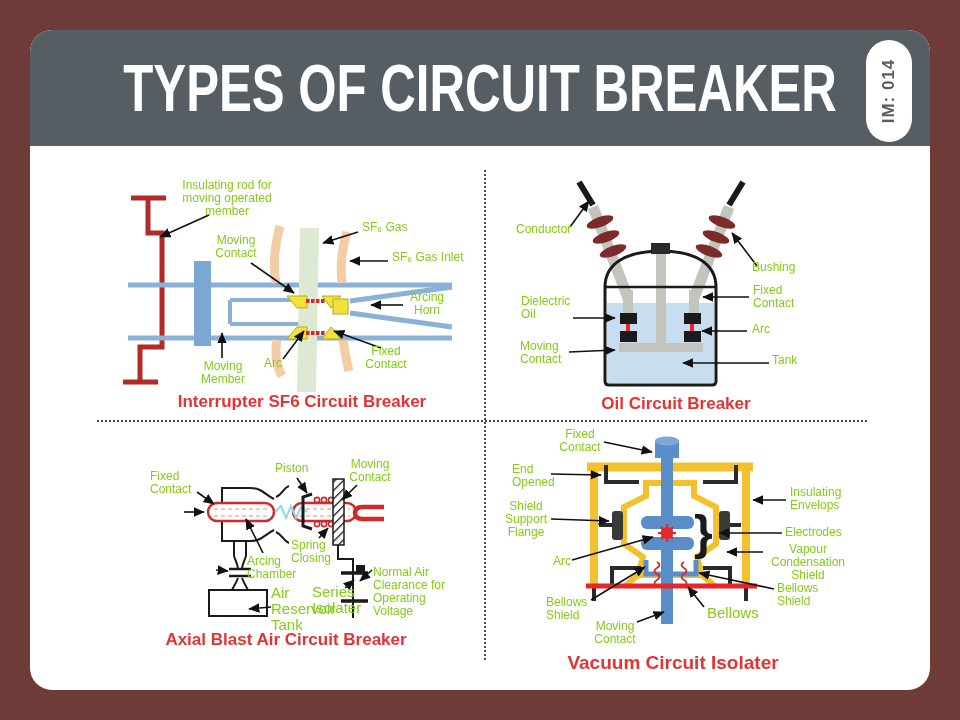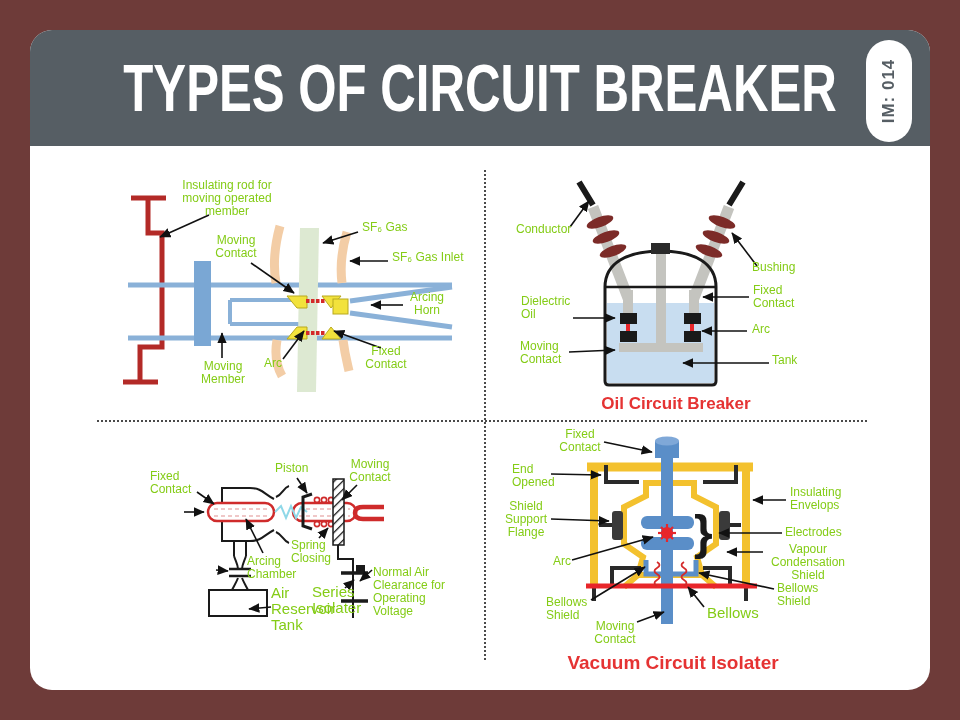--- a/index.html
+++ b/index.html
@@ -216,20 +216,21 @@
 Contact</div>
   <div class="lbl" style="left:362px;top:221px;">SF₆ Gas</div>
   <div class="lbl" style="left:392px;top:251px;">SF₆ Gas Inlet</div>
   <div class="lbl ctr" style="left:427px;top:291px;">Arcing
 Horn</div>
   <div class="lbl ctr" style="left:386px;top:345px;">Fixed
 Contact</div>
   <div class="lbl" style="left:264px;top:357px;">Arc</div>
   <div class="lbl ctr" style="left:223px;top:360px;">Moving
 Member</div>
+  <div class="cap" style="left:302px;top:392px;">Interrupter SF6 Circuit Breaker</div>
 
   <div class="lbl" style="left:516px;top:223px;">Conductor</div>
   <div class="lbl" style="left:752px;top:261px;">Bushing</div>
   <div class="lbl" style="left:753px;top:284px;">Fixed
 Contact</div>
   <div class="lbl" style="left:521px;top:295px;">Dielectric
 Oil</div>
   <div class="lbl" style="left:752px;top:323px;">Arc</div>
   <div class="lbl" style="left:520px;top:340px;">Moving
 Contact</div>
@@ -247,20 +248,21 @@
 Closing</div>
   <div class="lbl sm" style="left:312px;top:584px;">Series
 Isolater</div>
   <div class="lbl sm" style="left:271px;top:585px;">Air
 Reservoir
 Tank</div>
   <div class="lbl" style="left:373px;top:566px;">Normal Air
 Clearance for
 Operating
 Voltage</div>
+  <div class="cap" style="left:286px;top:630px;">Axial Blast Air Circuit Breaker</div>
 
   <div class="lbl ctr" style="left:580px;top:428px;">Fixed
 Contact</div>
   <div class="lbl" style="left:512px;top:463px;">End
 Opened</div>
   <div class="lbl ctr" style="left:526px;top:500px;">Shield
 Support
 Flange</div>
   <div class="lbl" style="left:553px;top:555px;">Arc</div>
   <div class="lbl" style="left:546px;top:596px;">Bellows

